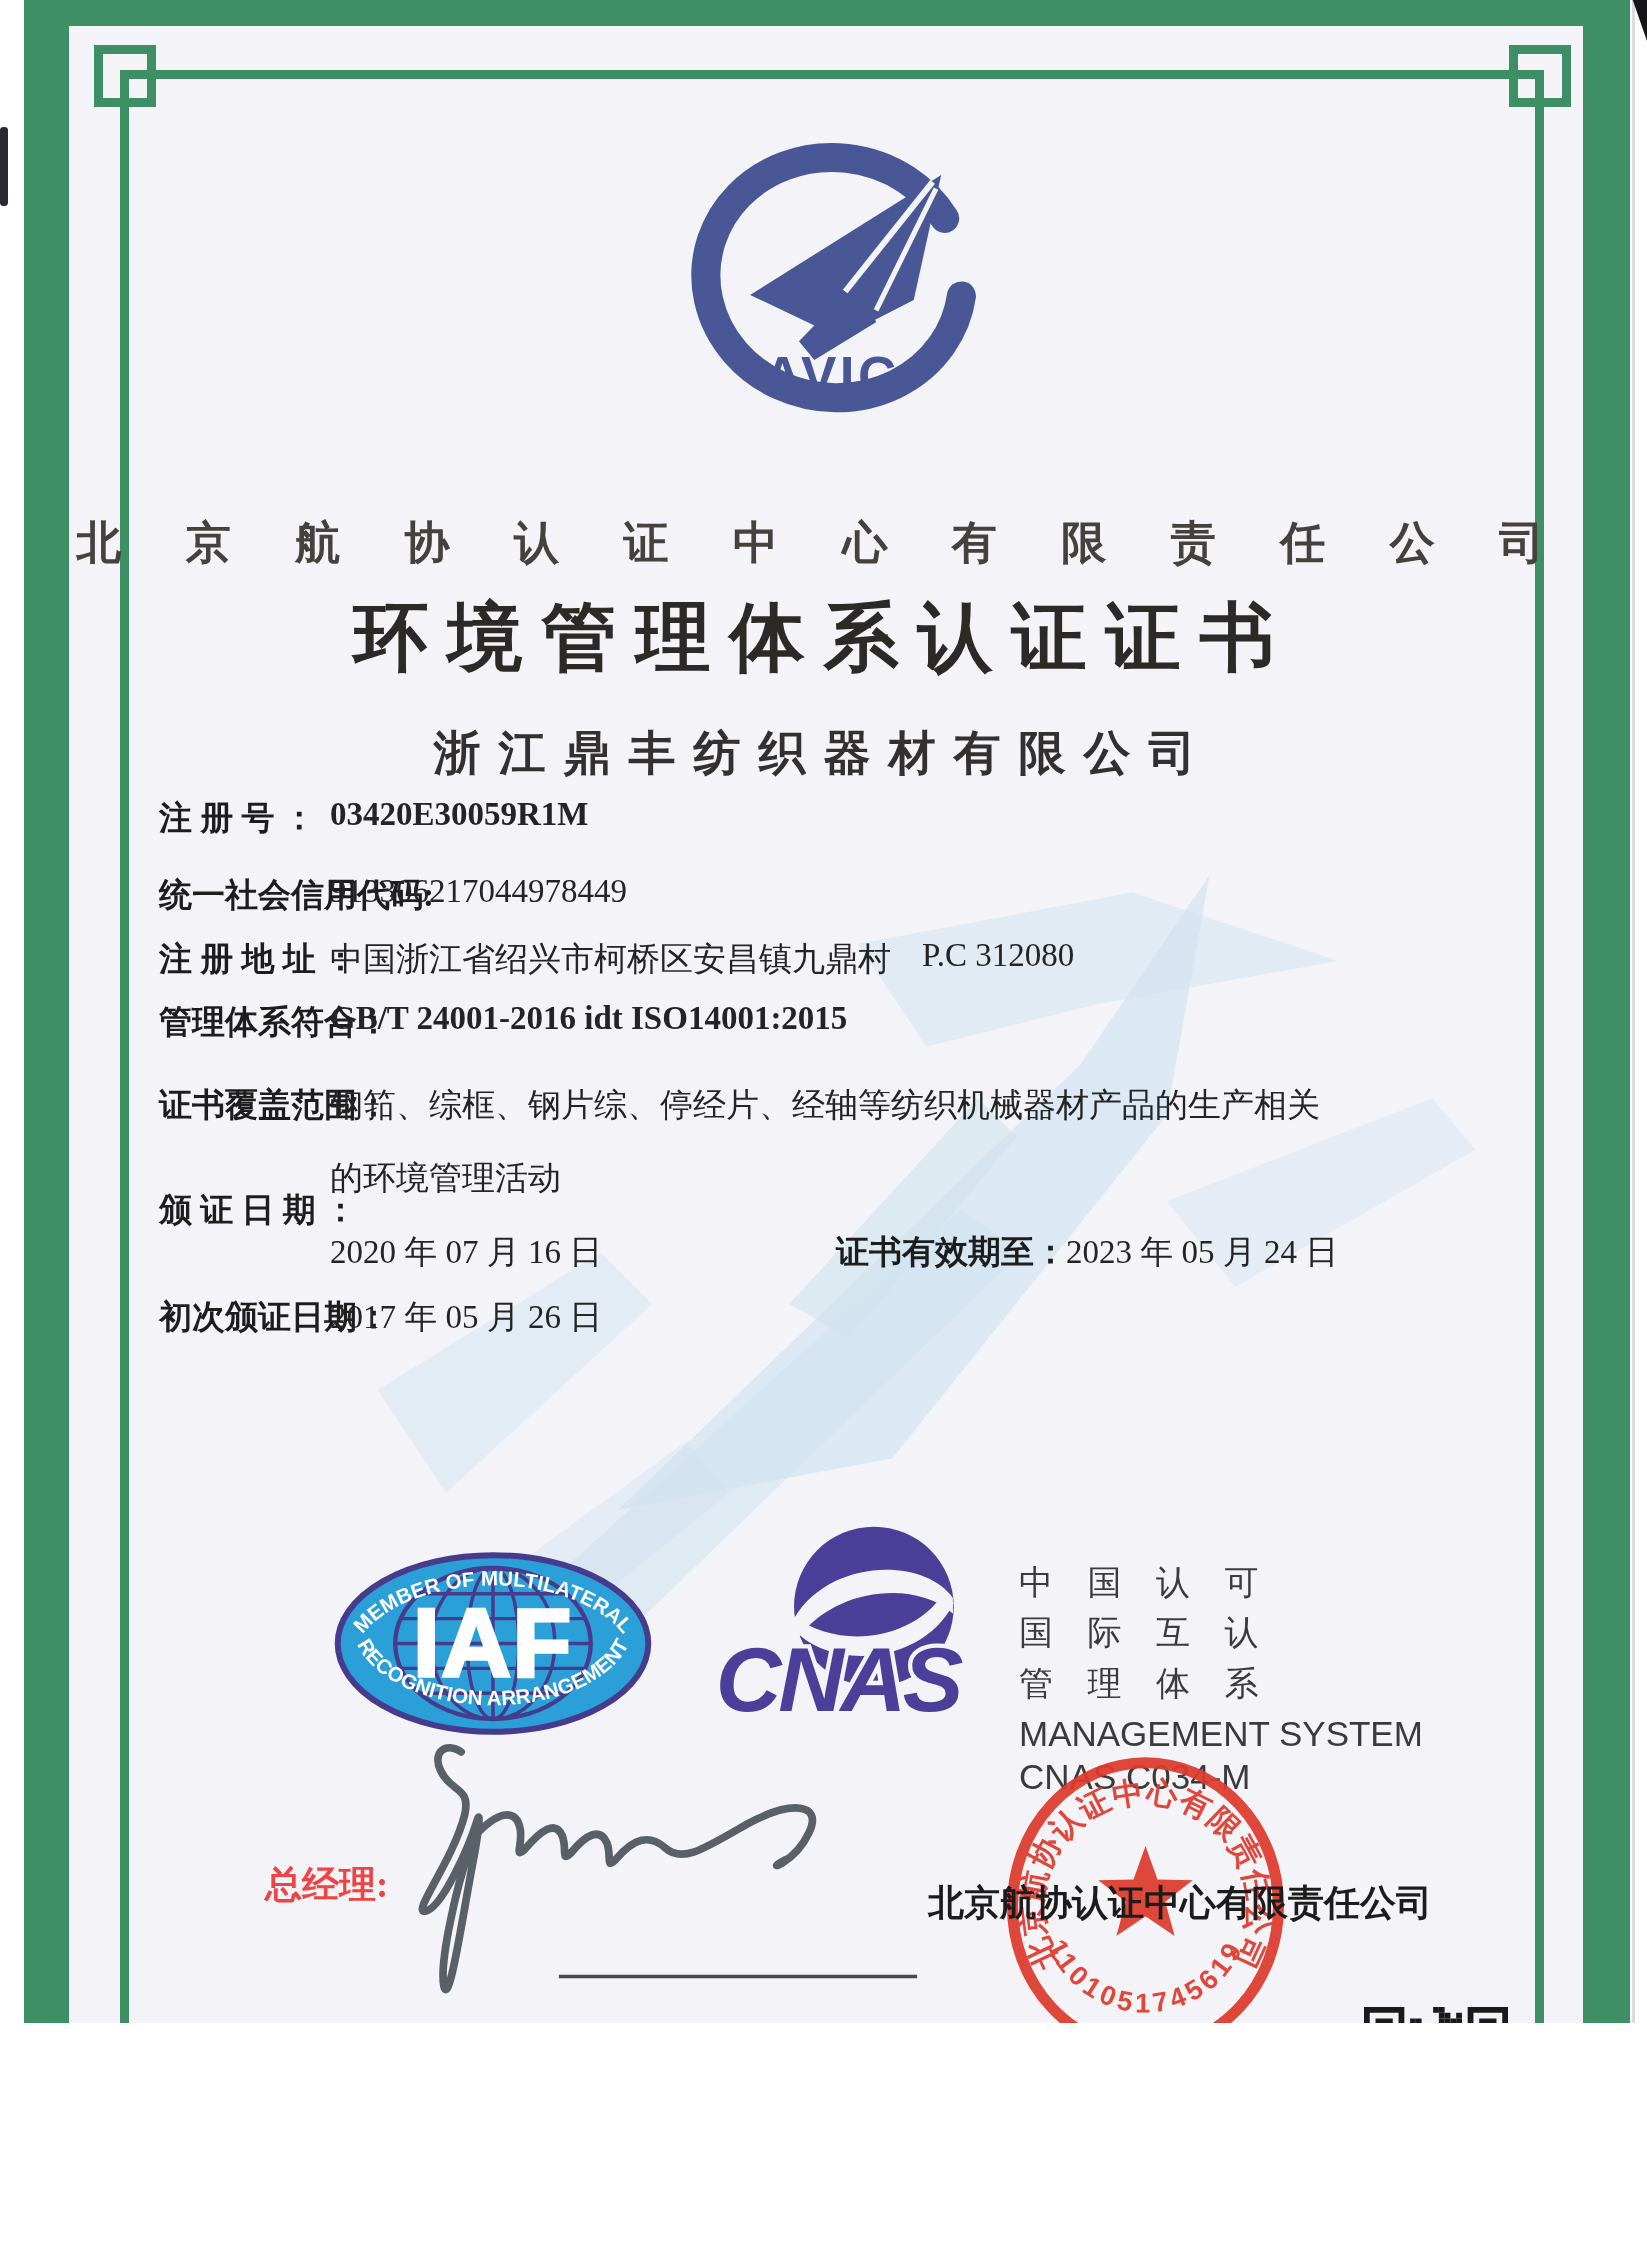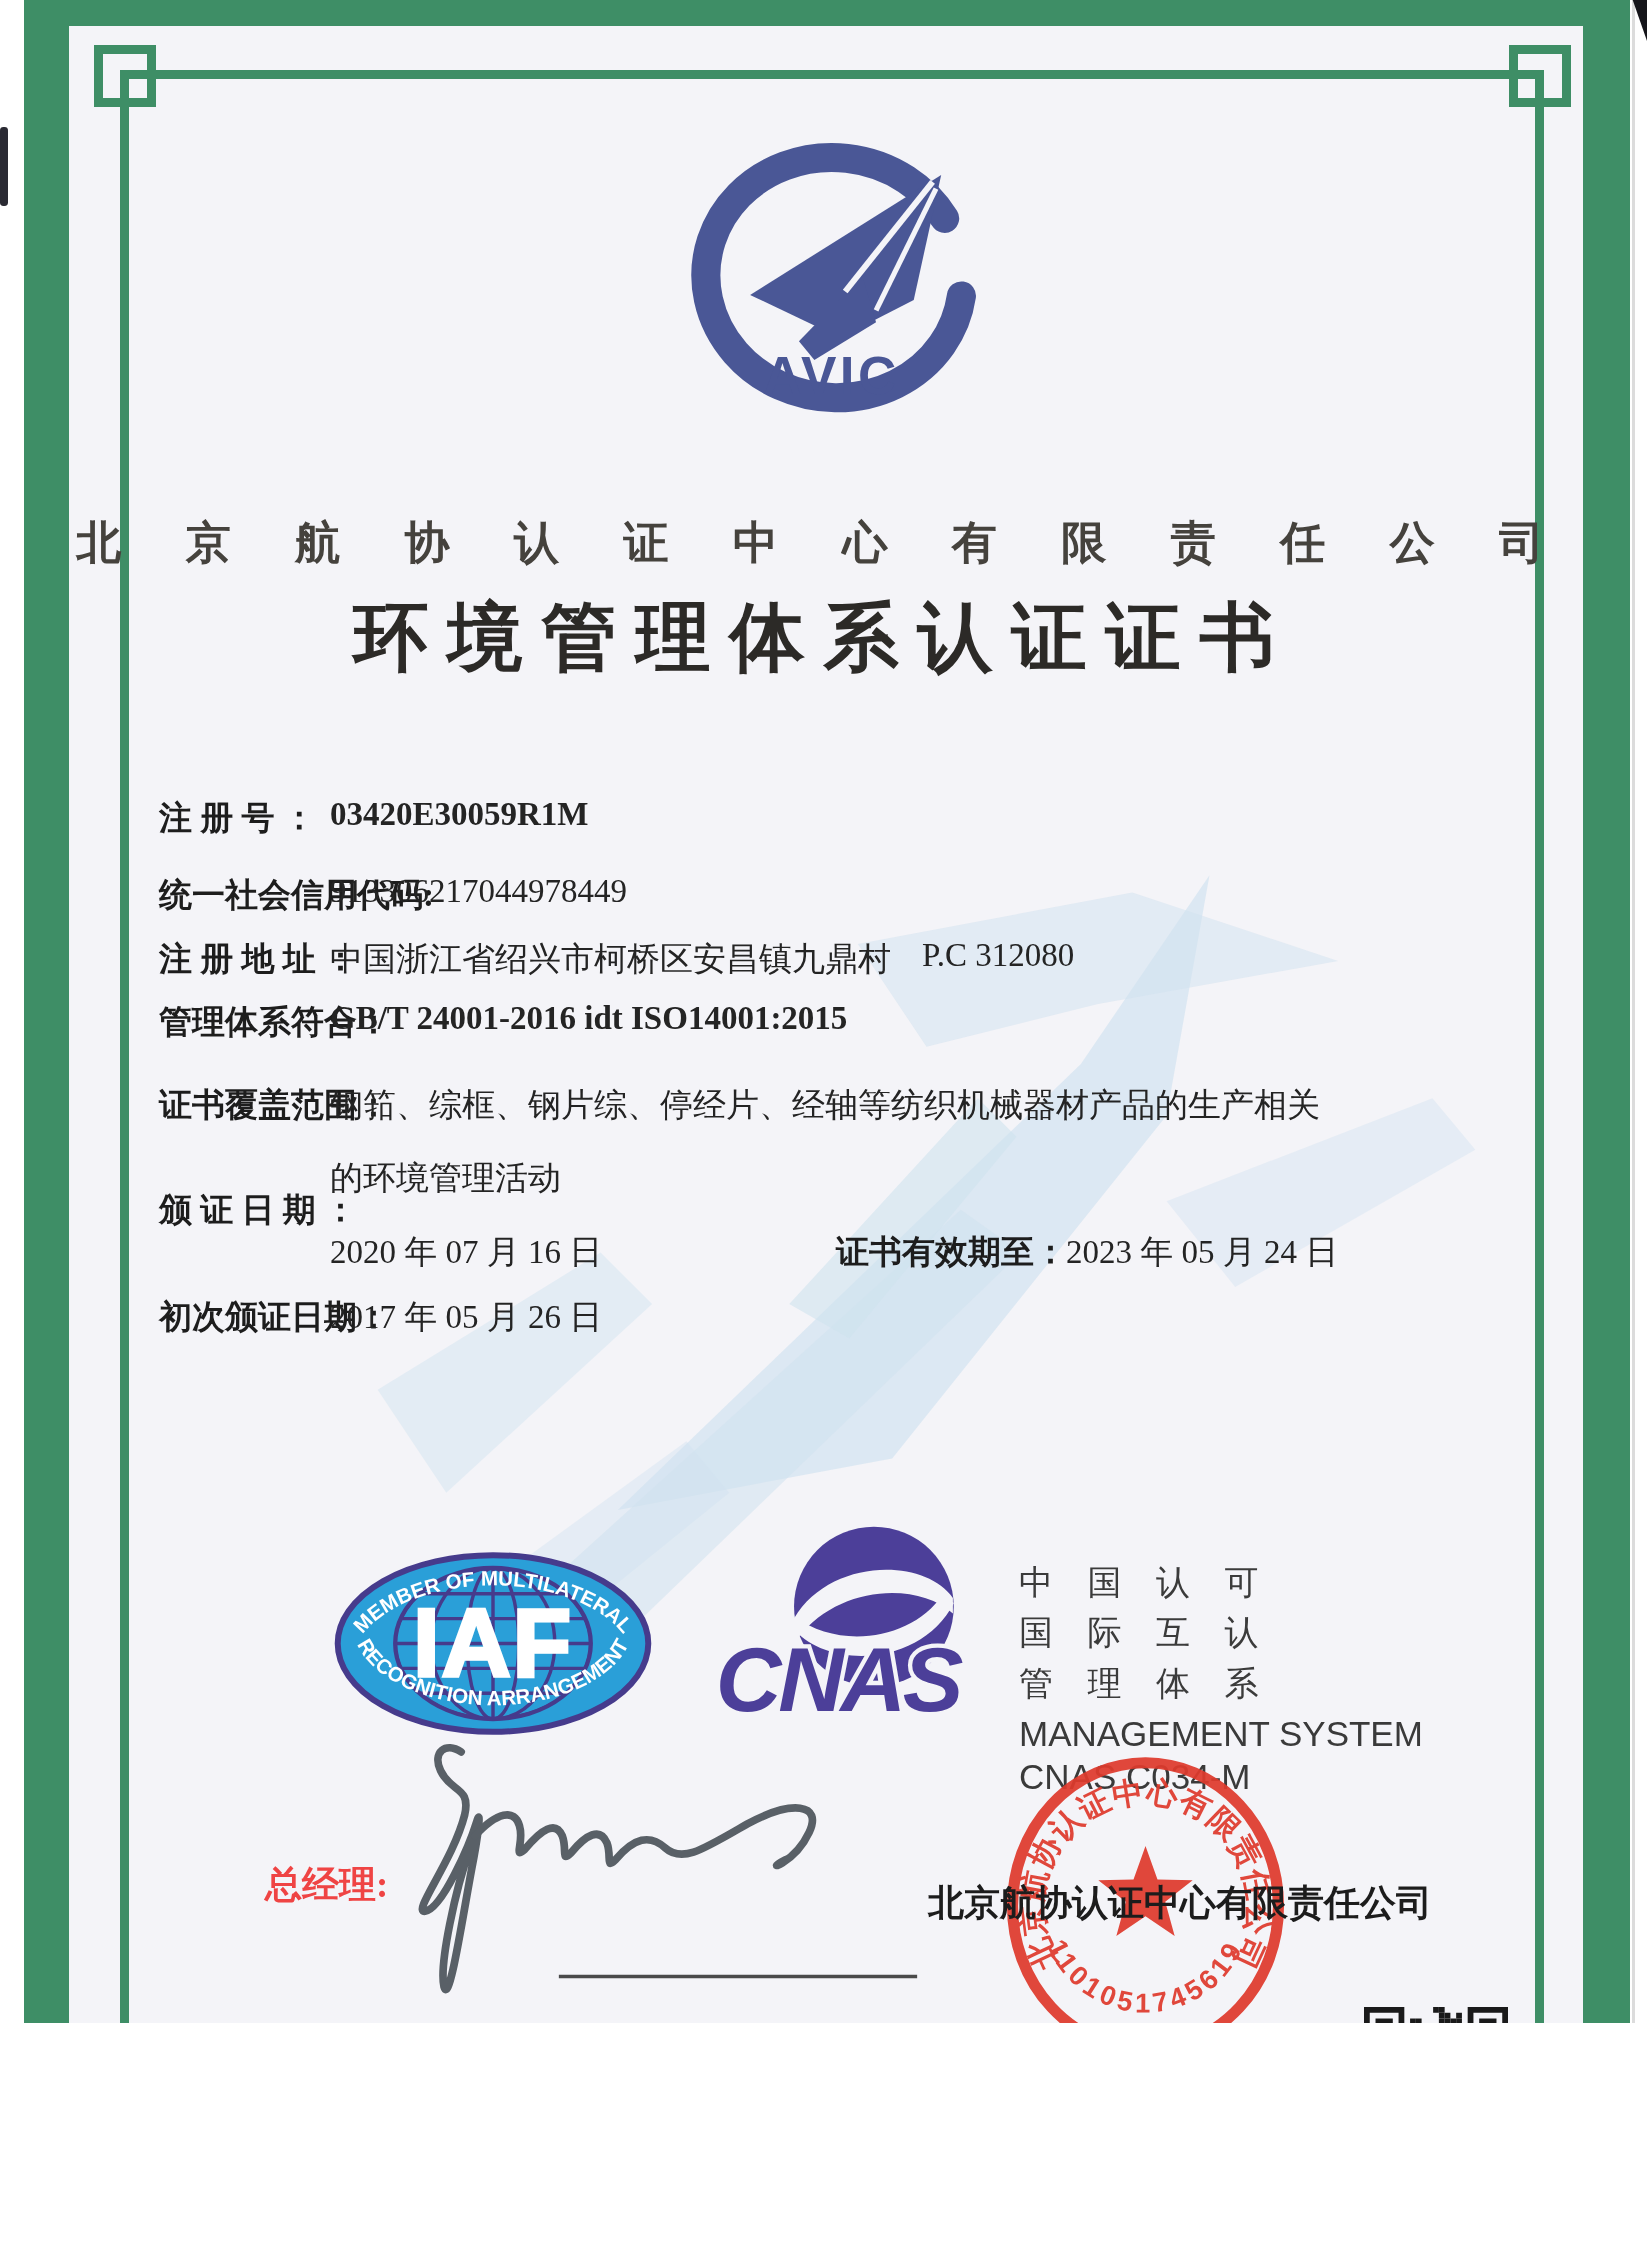--- a/index.html
+++ b/index.html
@@ -71,20 +71,21 @@
     <path d="M 120,-95 A 150 140 0 1 0 152,-8" fill="none" stroke="#4a5796" stroke-width="34" stroke-linecap="round" transform="rotate(8)"></path>
     <polygon points="-95,12 128,-128 96,18 10,62" fill="#4a5796"></polygon>
     <polygon points="-38,66 36,-10 52,44 -20,88" fill="#4a5796"></polygon>
     <path d="M 118,-120 L 16,8" stroke="#f4f4f8" stroke-width="7" fill="none"></path>
     <path d="M 122,-112 L 52,30" stroke="#f4f4f8" stroke-width="6" fill="none"></path>
     <text x="0" y="128" text-anchor="middle" font-size="62" font-weight="bold" letter-spacing="4" fill="#4a5796" font-family="Liberation Sans, DejaVu Sans, sans-serif">AVIC</text>
   </svg>
 
   <div class="t-center cert-title content">环境管理体系认证证书</div>
   <div class="t-center issuer-line content">北 京 航 协 认 证 中 心 有 限 责 任 公 司</div>
+  <div class="t-center company-name content">浙江鼎丰纺织器材有限公司</div>
 
   <div class="row-label content" style="top:796px;">注  册  号  ：</div>
   <div class="row-value bold-val content" style="top:796px;">03420E30059R1M</div>
 
   <div class="row-label content" style="top:873px;">统一社会信用代码:</div>
   <div class="row-value content" style="top:873px;">913306217044978449</div>
 
   <div class="row-label content" style="top:937px;">注  册  地  址 ：</div>
   <div class="row-value content" style="top:937px;">中国浙江省绍兴市柯桥区安昌镇九鼎村</div>
   <div class="postcode content" style="top:937px;">P.C 312080</div>

